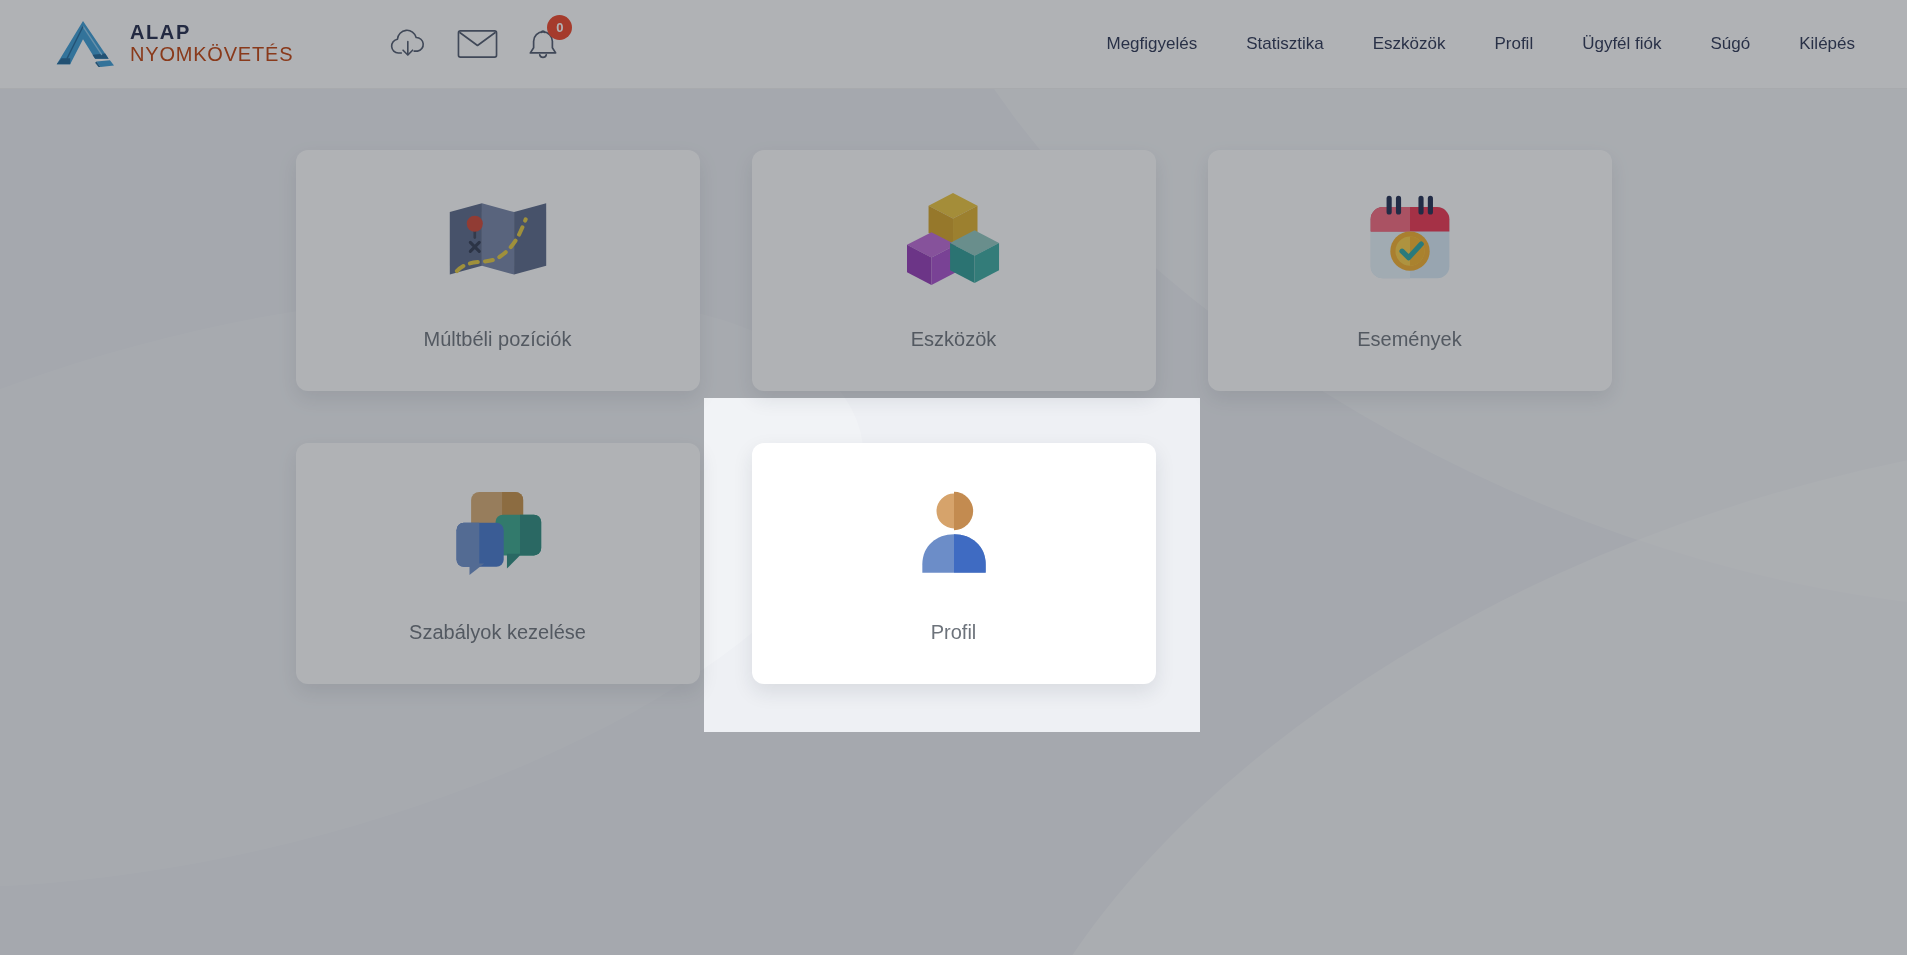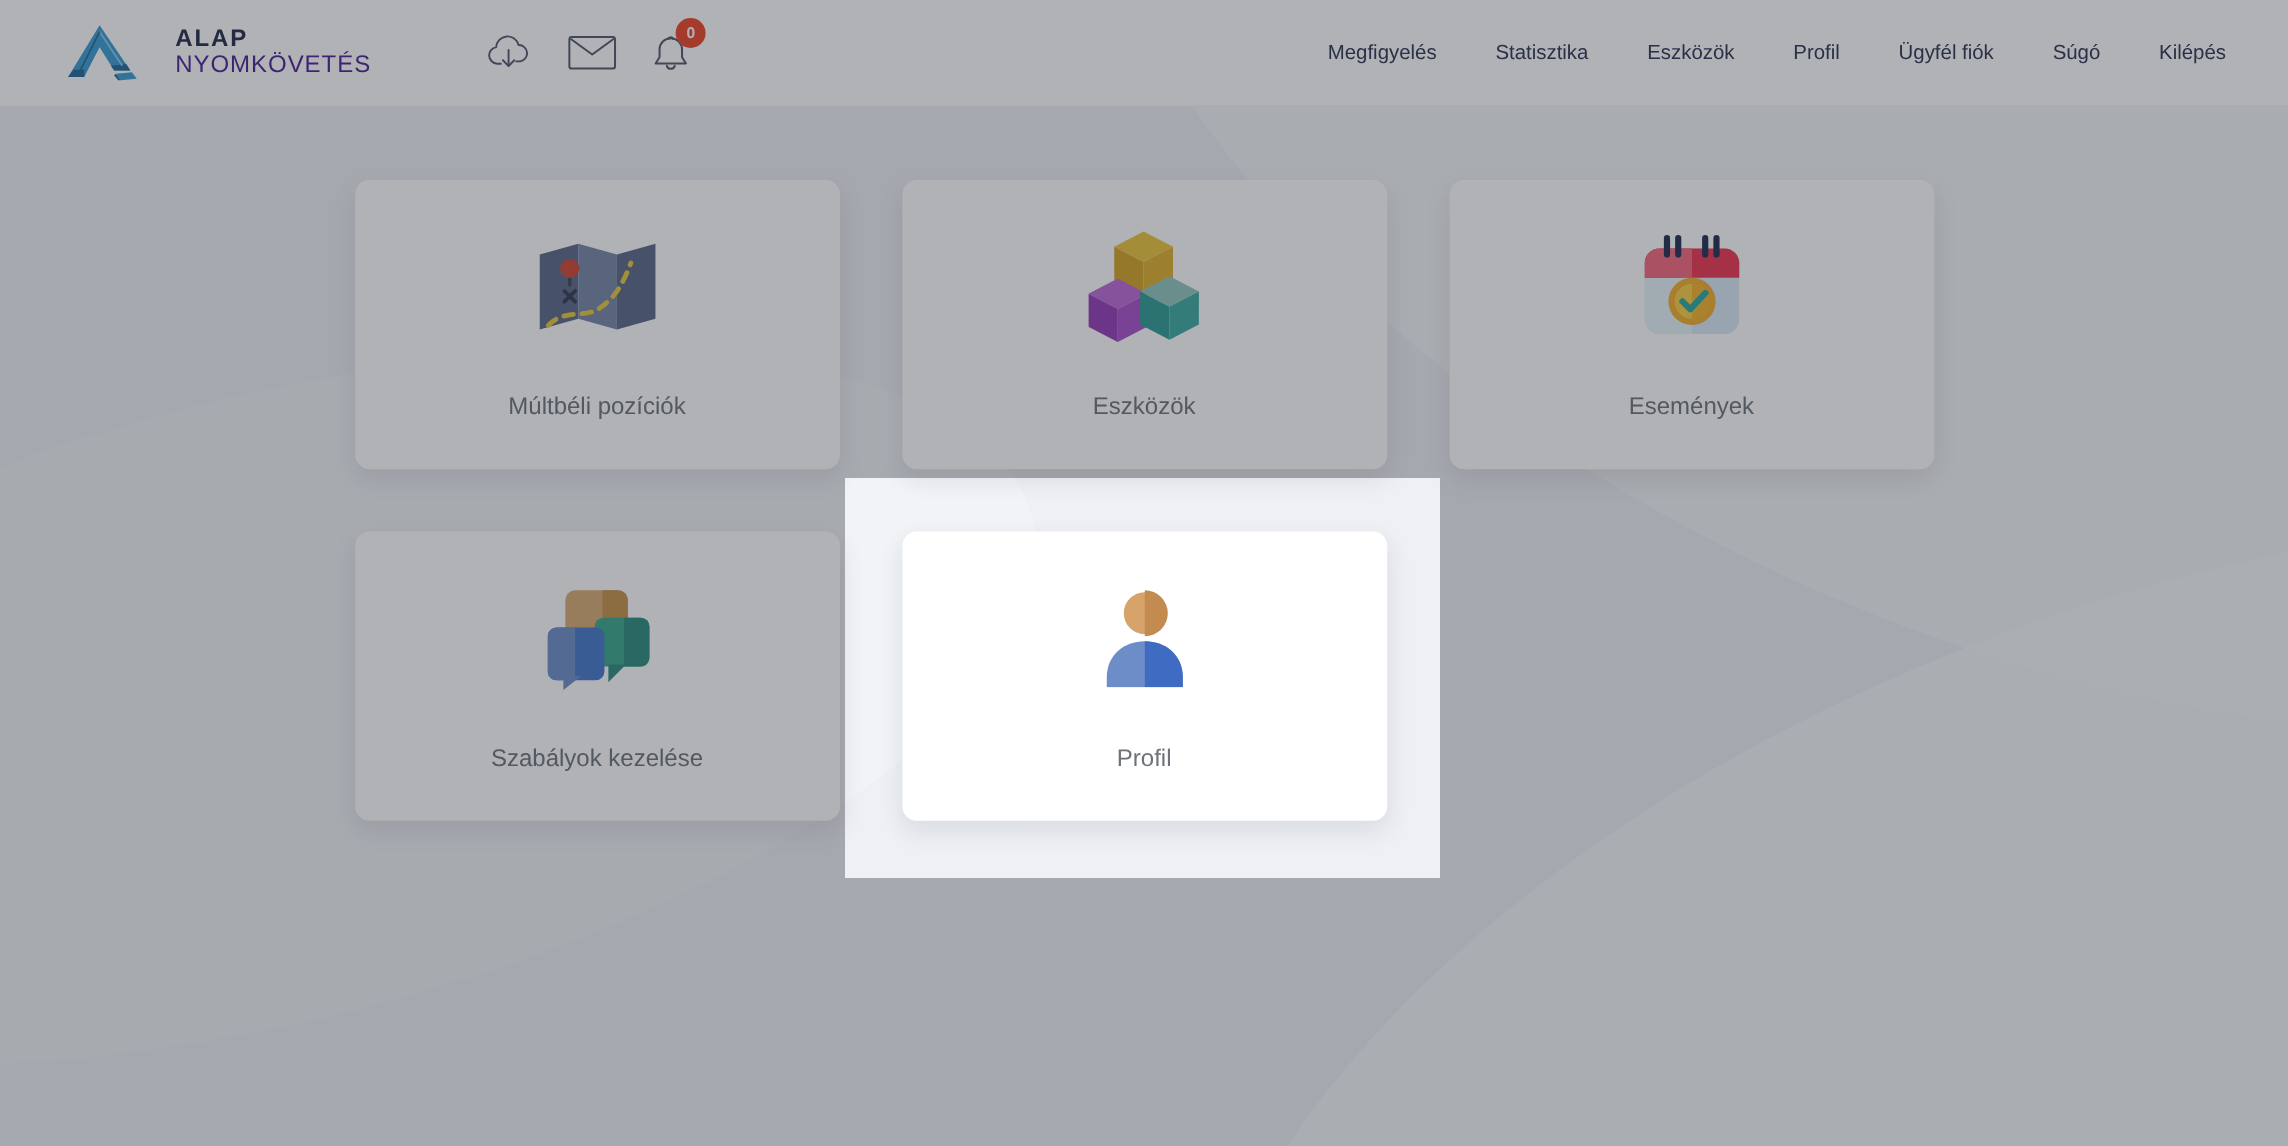--- a/index.html
+++ b/index.html
@@ -15,24 +15,24 @@
   .swoosh1 { width:1700px; height:950px; left:850px; top:-420px; background:rgba(255,255,255,0.38); transform:rotate(24deg); }
   .swoosh2 { width:1900px; height:1100px; left:950px; top:480px;  background:rgba(255,255,255,0.45); transform:rotate(-18deg); }
   .swoosh3 { width:1300px; height:520px;  left:-420px; top:330px; background:rgba(255,255,255,0.22); transform:rotate(-14deg); }
 
   
   .navbar {
     position:absolute; top:0; left:0; right:0; height:89px;
     background:#ffffff; display:flex; align-items:center;
     padding:0 52px; z-index:10; border-bottom:1px solid rgba(0,0,0,0.05);
   }
-  .brand { display:flex; align-items:center; gap:32px; cursor:pointer; }
+  .brand { display:flex; align-items:center; gap:16px; cursor:pointer; }
   .brand-text { display:flex; flex-direction:column; line-height:1.08; }
   .brand-line1 { font-size:20px; font-weight:bold; color:#20294a; letter-spacing:1.6px; }
-  .brand-line2 { font-size:20px; color:#4c1d95; letter-spacing:0.8px; }
+  .brand-line2 { font-size:20px; color:#c2410c; letter-spacing:0.8px; }
 
   .nav-icons { display:flex; align-items:center; gap:30px; margin-left:96px; }
   .nav-icon-btn { position:relative; cursor:pointer; display:flex; align-items:center; }
   .badge {
     position:absolute; top:-12px; right:-14px;
     min-width:25px; height:25px; border-radius:50%;
     background:#ee4326; color:#fff; font-size:13px; font-weight:bold;
     display:flex; align-items:center; justify-content:center;
   }
 

